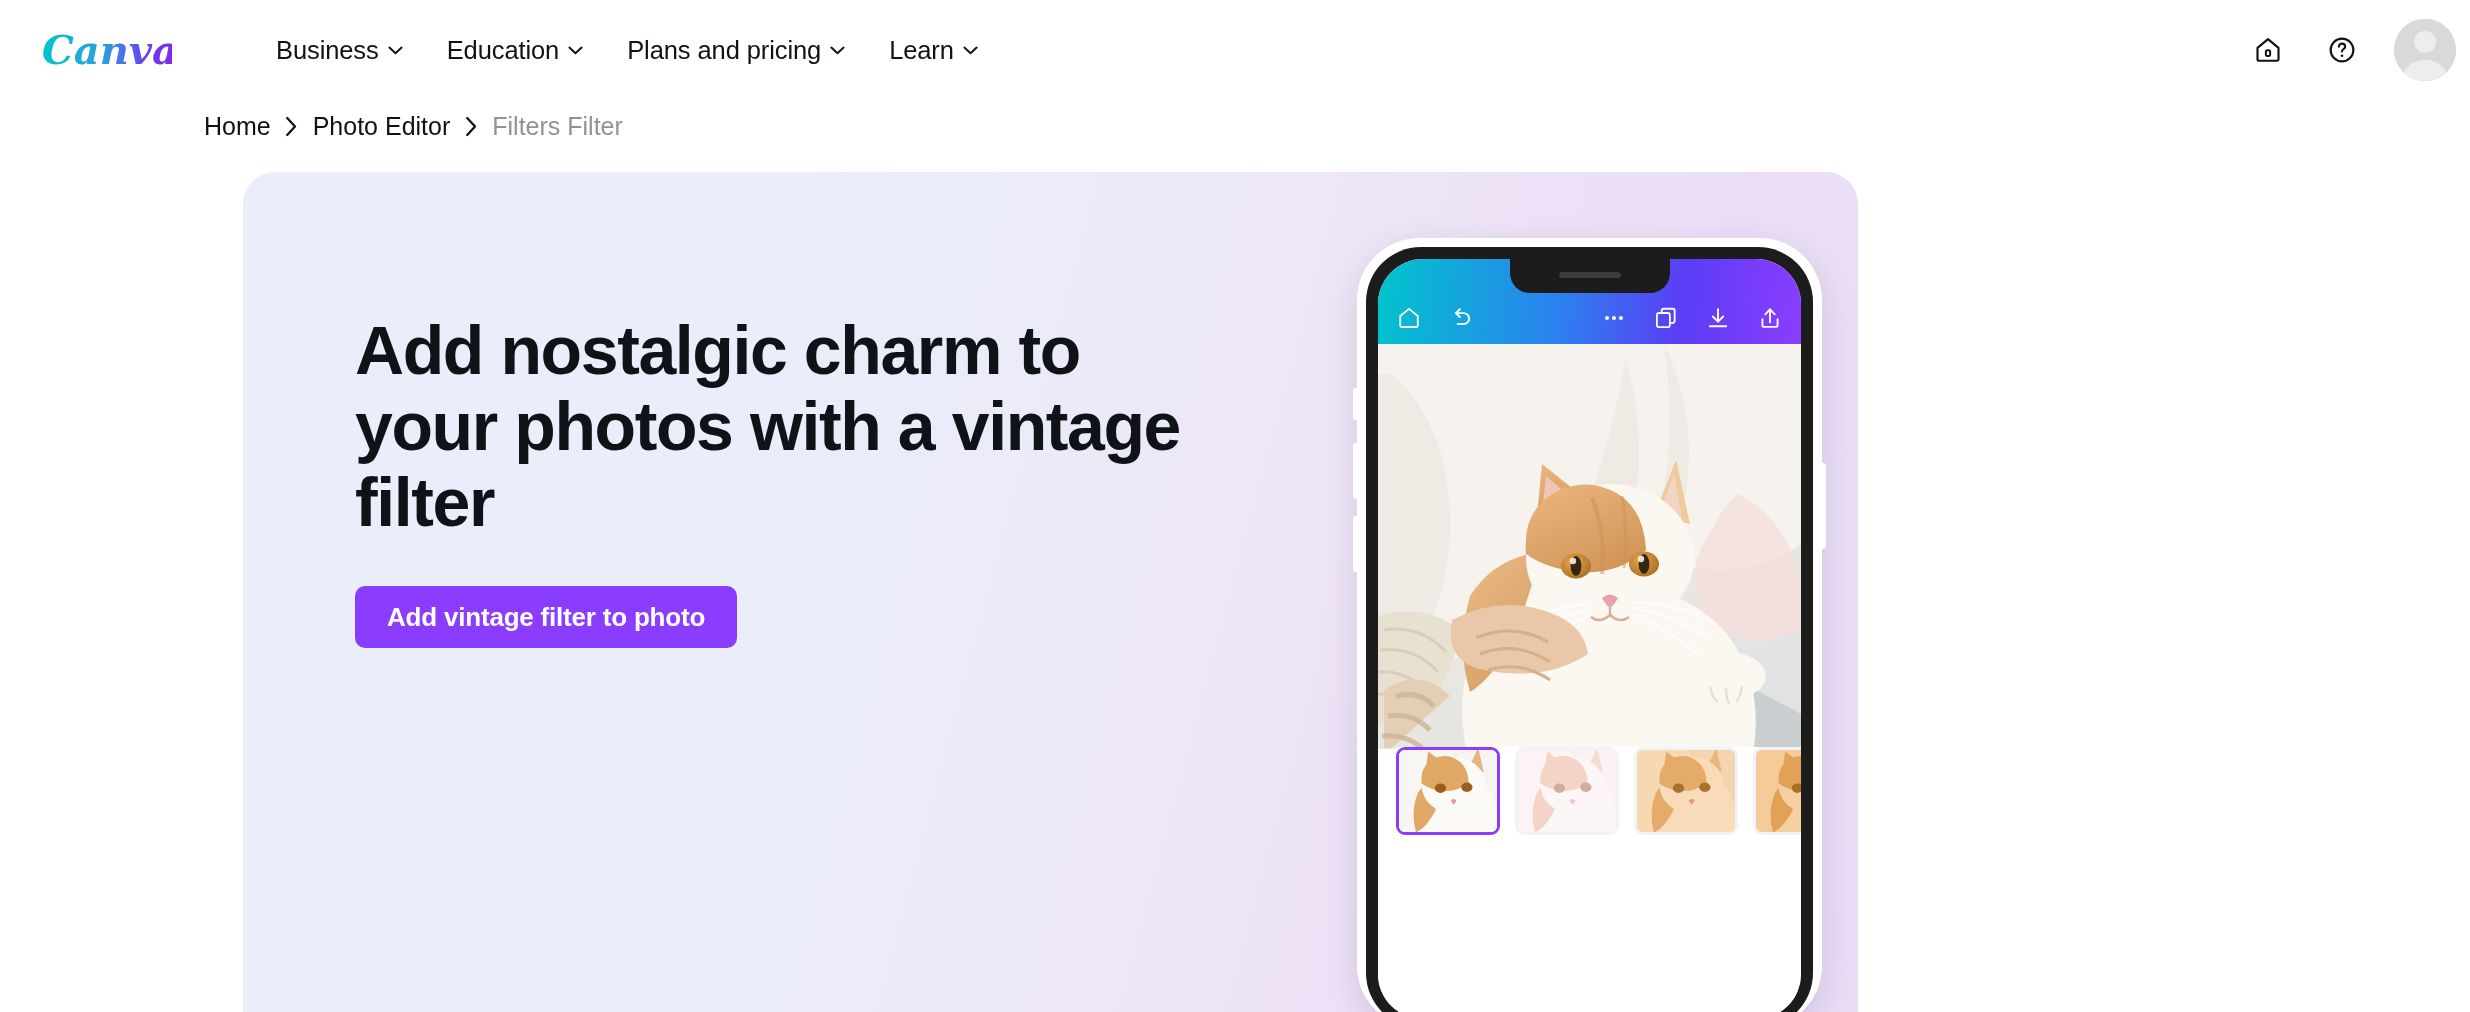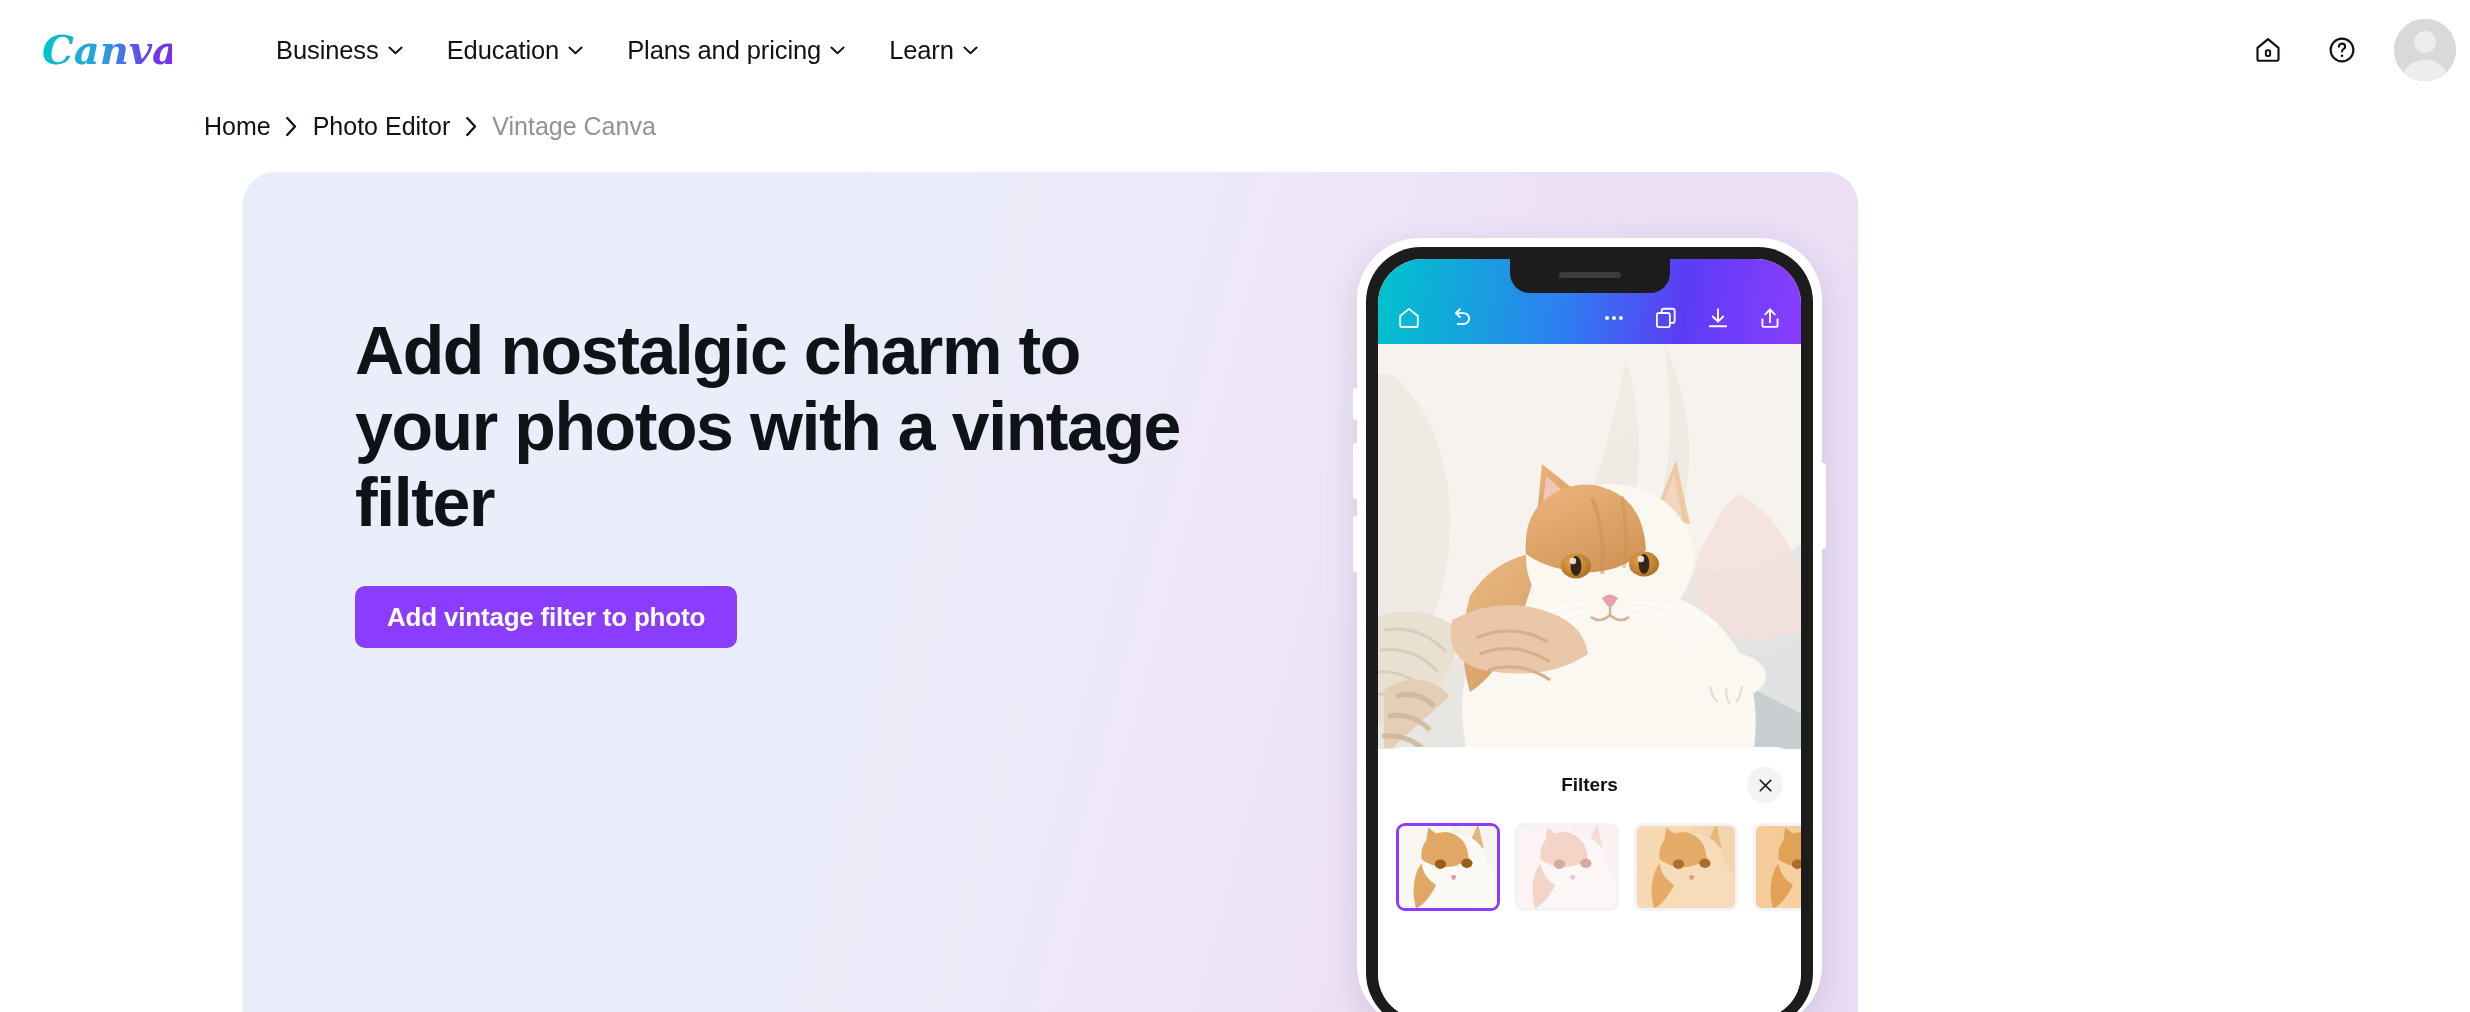--- a/index.html
+++ b/index.html
@@ -278,21 +278,21 @@
     <svg viewBox="0 0 13 21">
       <path d="M2.2 2L10 10.5L2.2 19" stroke="#0e1318" stroke-width="2.3" fill="none" stroke-linecap="round" stroke-linejoin="round"></path>
     </svg>
   </span>
   <span class="crumb">Photo Editor</span>
   <span class="crumb-sep">
     <svg viewBox="0 0 13 21">
       <path d="M2.2 2L10 10.5L2.2 19" stroke="#0e1318" stroke-width="2.3" fill="none" stroke-linecap="round" stroke-linejoin="round"></path>
     </svg>
   </span>
-  <span class="crumb current">Vintage Canva</span>
+  <span class="crumb current">Filters Filter</span>
 </div>
 
 <div class="hero">
 
   <div class="hero-text">
     <h1 class="hero-h1">Add nostalgic charm to your photos with a vintage filter</h1>
     <button class="cta">Add vintage filter to photo</button>
   </div>
 
   <div class="collage-img img-flowers" style="left:1638px; top:0px;">
@@ -729,28 +729,20 @@
                 <path d="M-18 10q36 -14 70 8"></path>
                 <path d="M-10 26q32 -10 62 10"></path>
               </g>
             </g>
 
             <rect width="423" height="405" fill="#ffeedd" opacity="0.08"></rect>
           </svg>
         </div>
 
         <div class="filters-sheet">
-          <div class="filters-head">
-            <span class="filters-title">Filters</span>
-            <div class="filters-close">
-              <svg viewBox="0 0 24 24">
-                <path d="M4.6 4.6L19.4 19.4M19.4 4.6L4.6 19.4" stroke="#0e1318" stroke-width="2.3" stroke-linecap="round"></path>
-              </svg>
-            </div>
-          </div>
           <div class="filters-row">
 
             <div class="filter-thumb selected">
               <svg class="tsvg" viewBox="0 0 104 88" preserveAspectRatio="xMidYMid slice">
                 <rect width="104" height="88" fill="#f2efe9"></rect>
                 <path d="M0 0h58q-6 40 -22 88H0z" fill="#f8f6f2"></path>
                 <path d="M62 0h42v54q-18 12 -34 2z" fill="#f6f4f0"></path>
                 <path d="M18 88q-6 -34 16 -50q22 -16 48 -6q24 10 26 56z" fill="#fcfaf7"></path>
                 <path d="M20 46q12 -18 32 -20q-6 22 -14 40q-10 18 -20 22q-6 -22 2 -42z" fill="#e0a864"></path>
                 <g transform="translate(58,38)">

